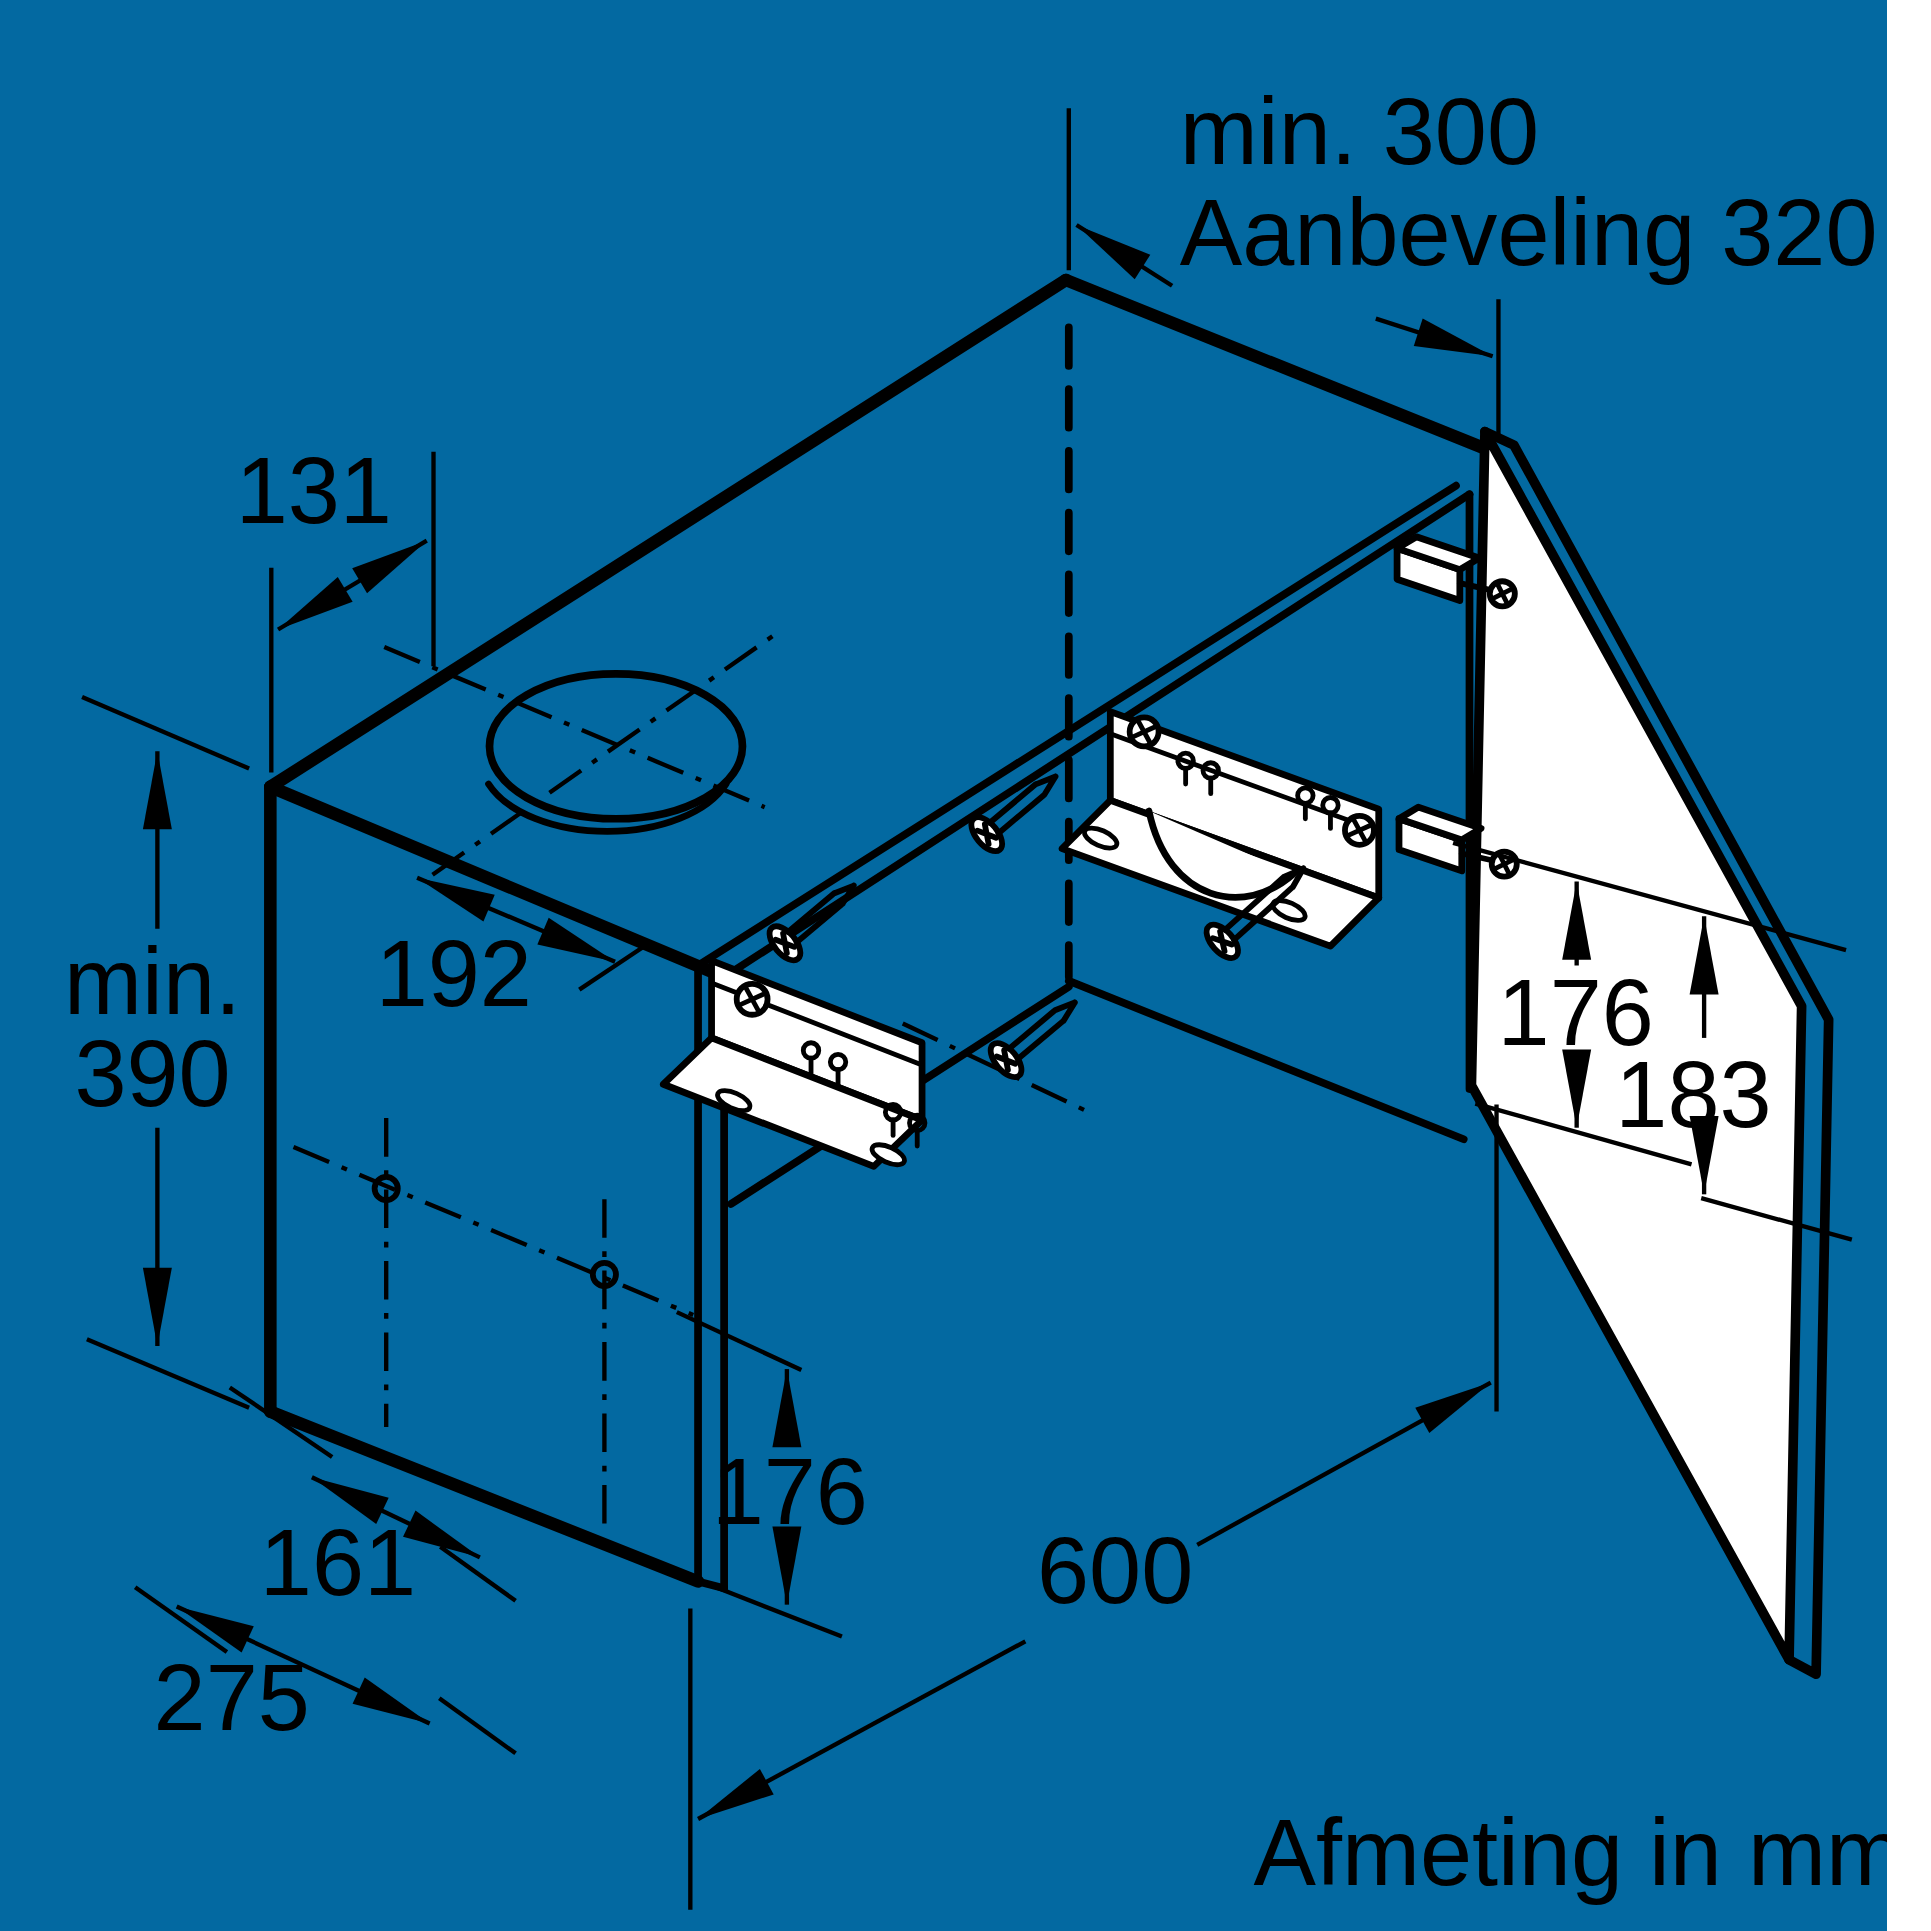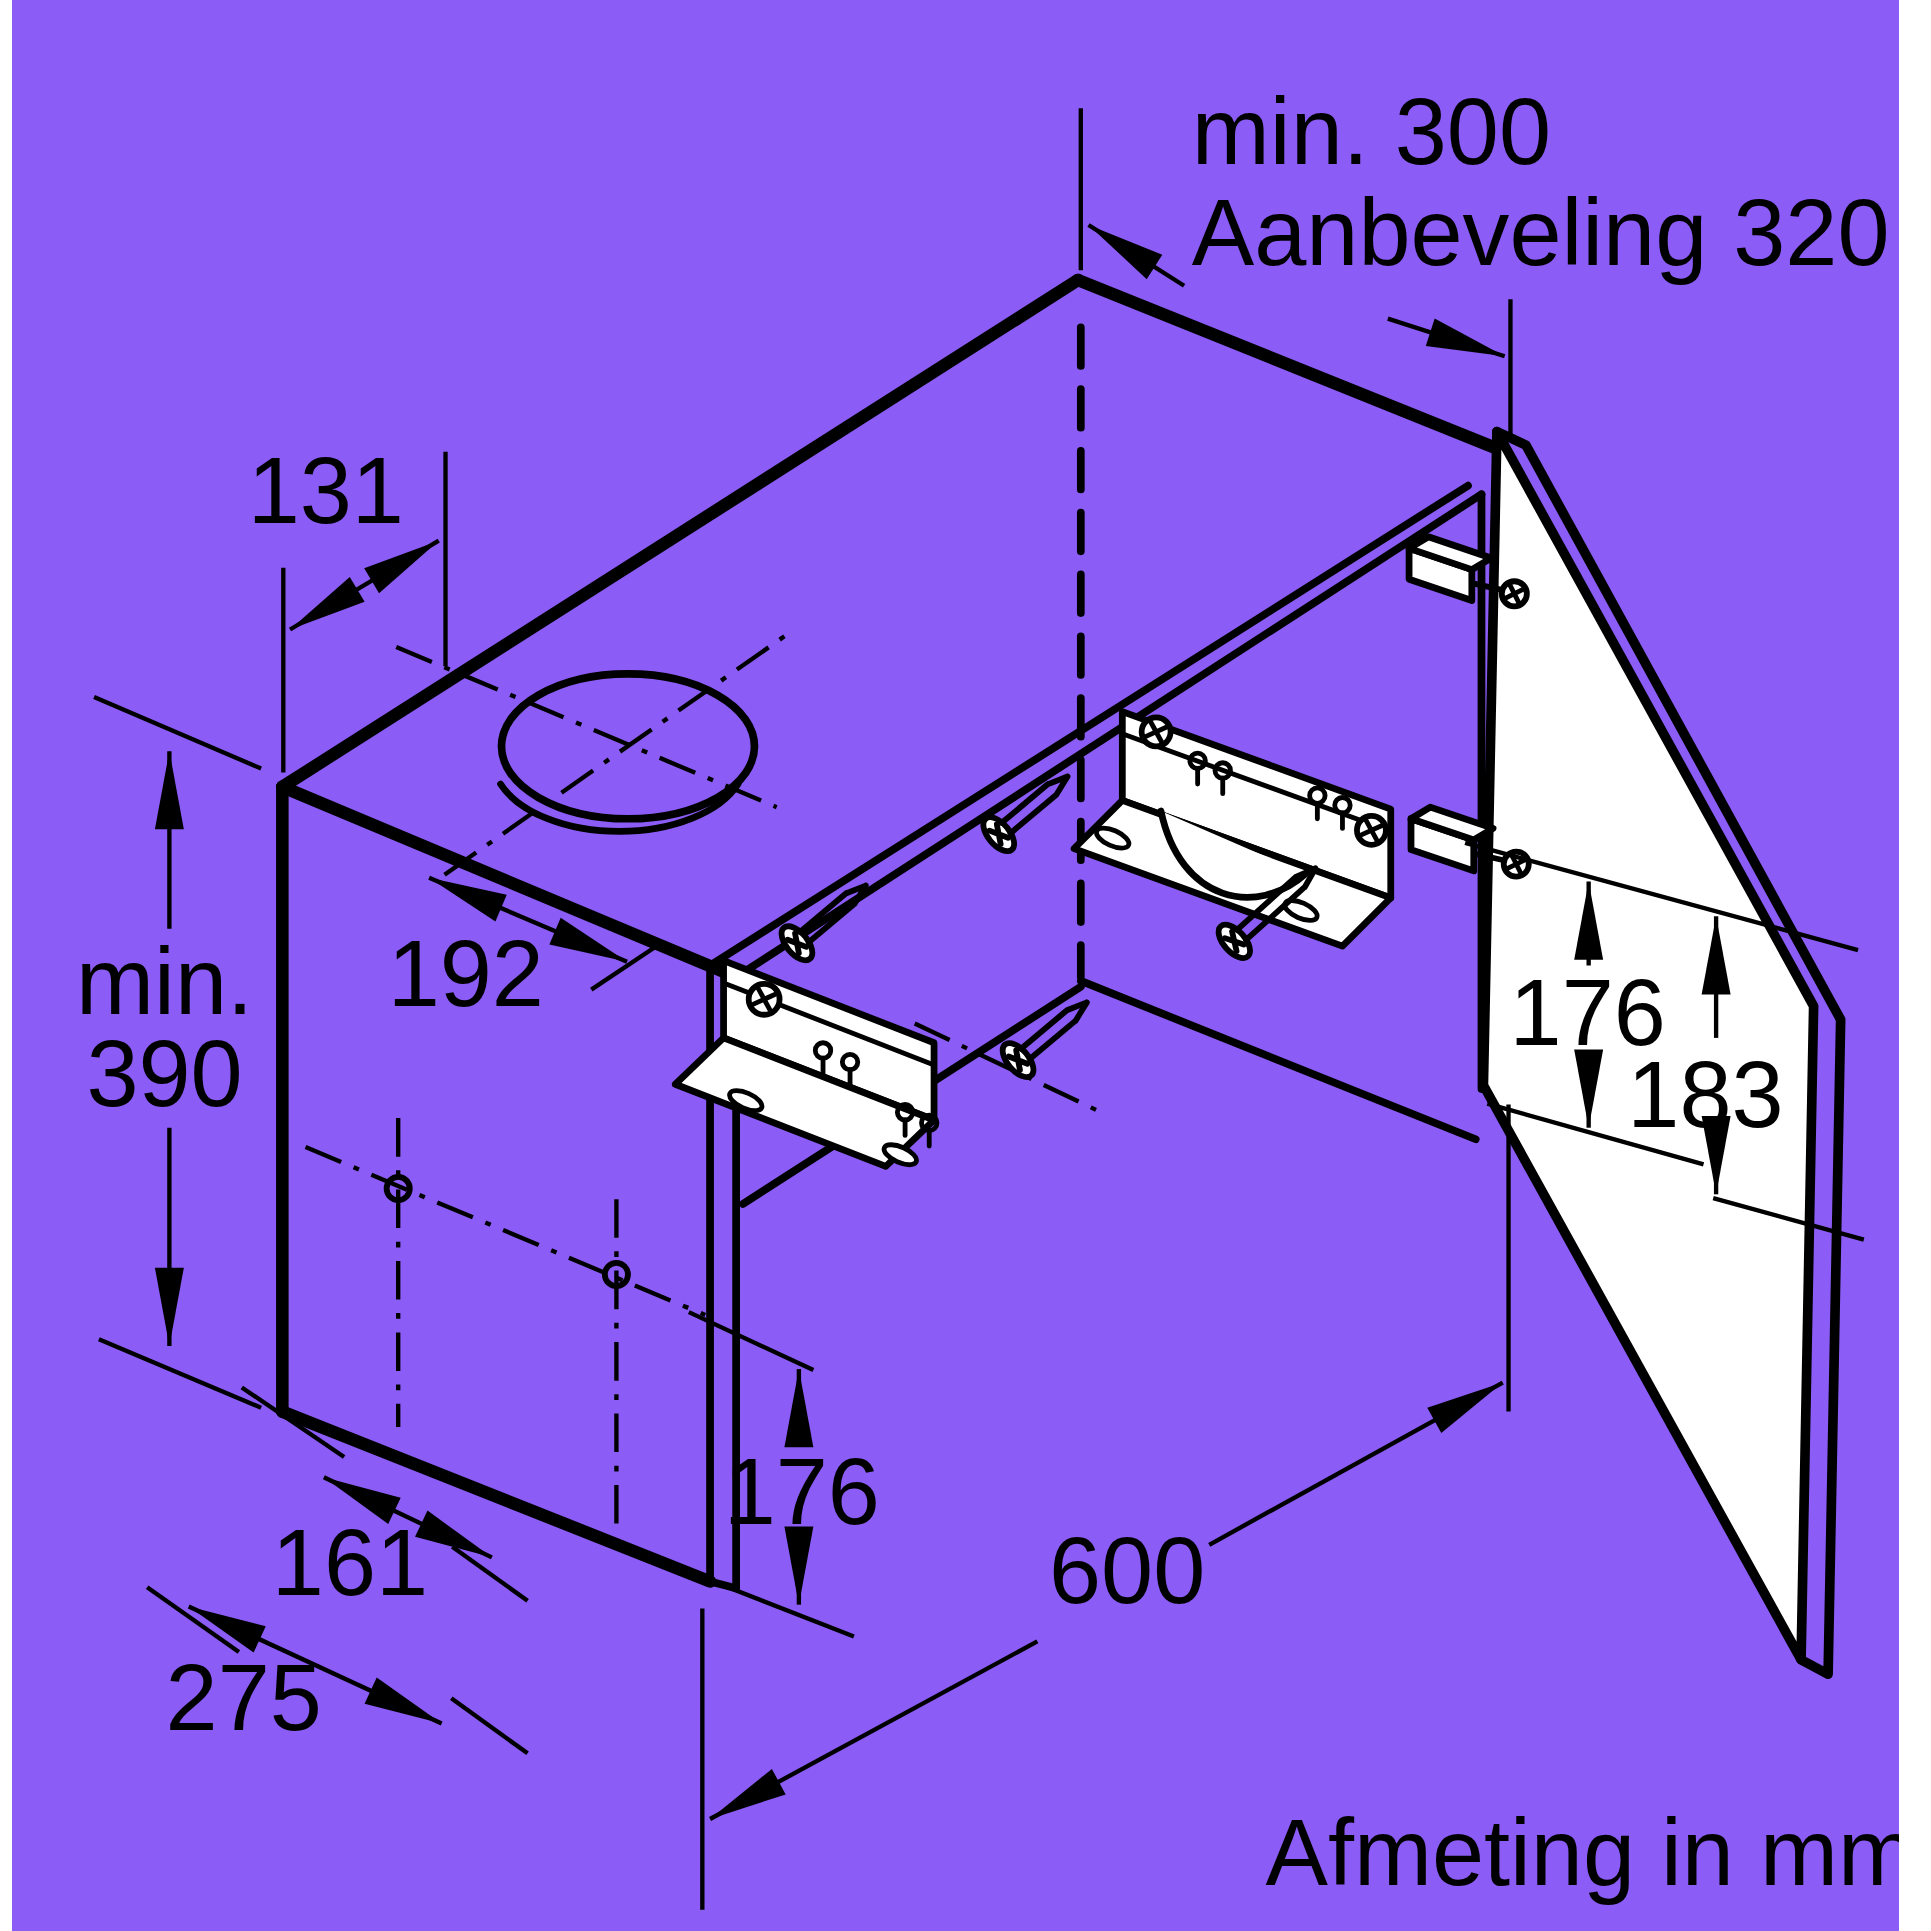--- a/index.html
+++ b/index.html
@@ -1,17 +1,17 @@
 <!DOCTYPE html>
 <html><head>
 <meta charset="utf-8">
 <style>
   html,body{margin:0;padding:0;background:#ffffff;}
   body{font-family:"Liberation Sans", sans-serif;}
-  .page{width:1887px;height:1931px;background:#8b5cf6;position:relative;overflow:hidden;margin-left:12px;}
+  .page{width:1887px;height:1931px;background:#0369a1;position:relative;overflow:hidden;}
   svg{display:block;}
   svg text{font-family:"Liberation Sans", sans-serif;fill:#000;}
   .dimtext{font-size:97px;}
   .struct{stroke:#000;fill:none;stroke-linecap:round;stroke-linejoin:round;}
   .w13{stroke-width:13;}
   .w10{stroke-width:10;}
   .w8{stroke-width:8;}
   .w7{stroke-width:7;}
   .w6{stroke-width:6;}
   .w5{stroke-width:5;}

